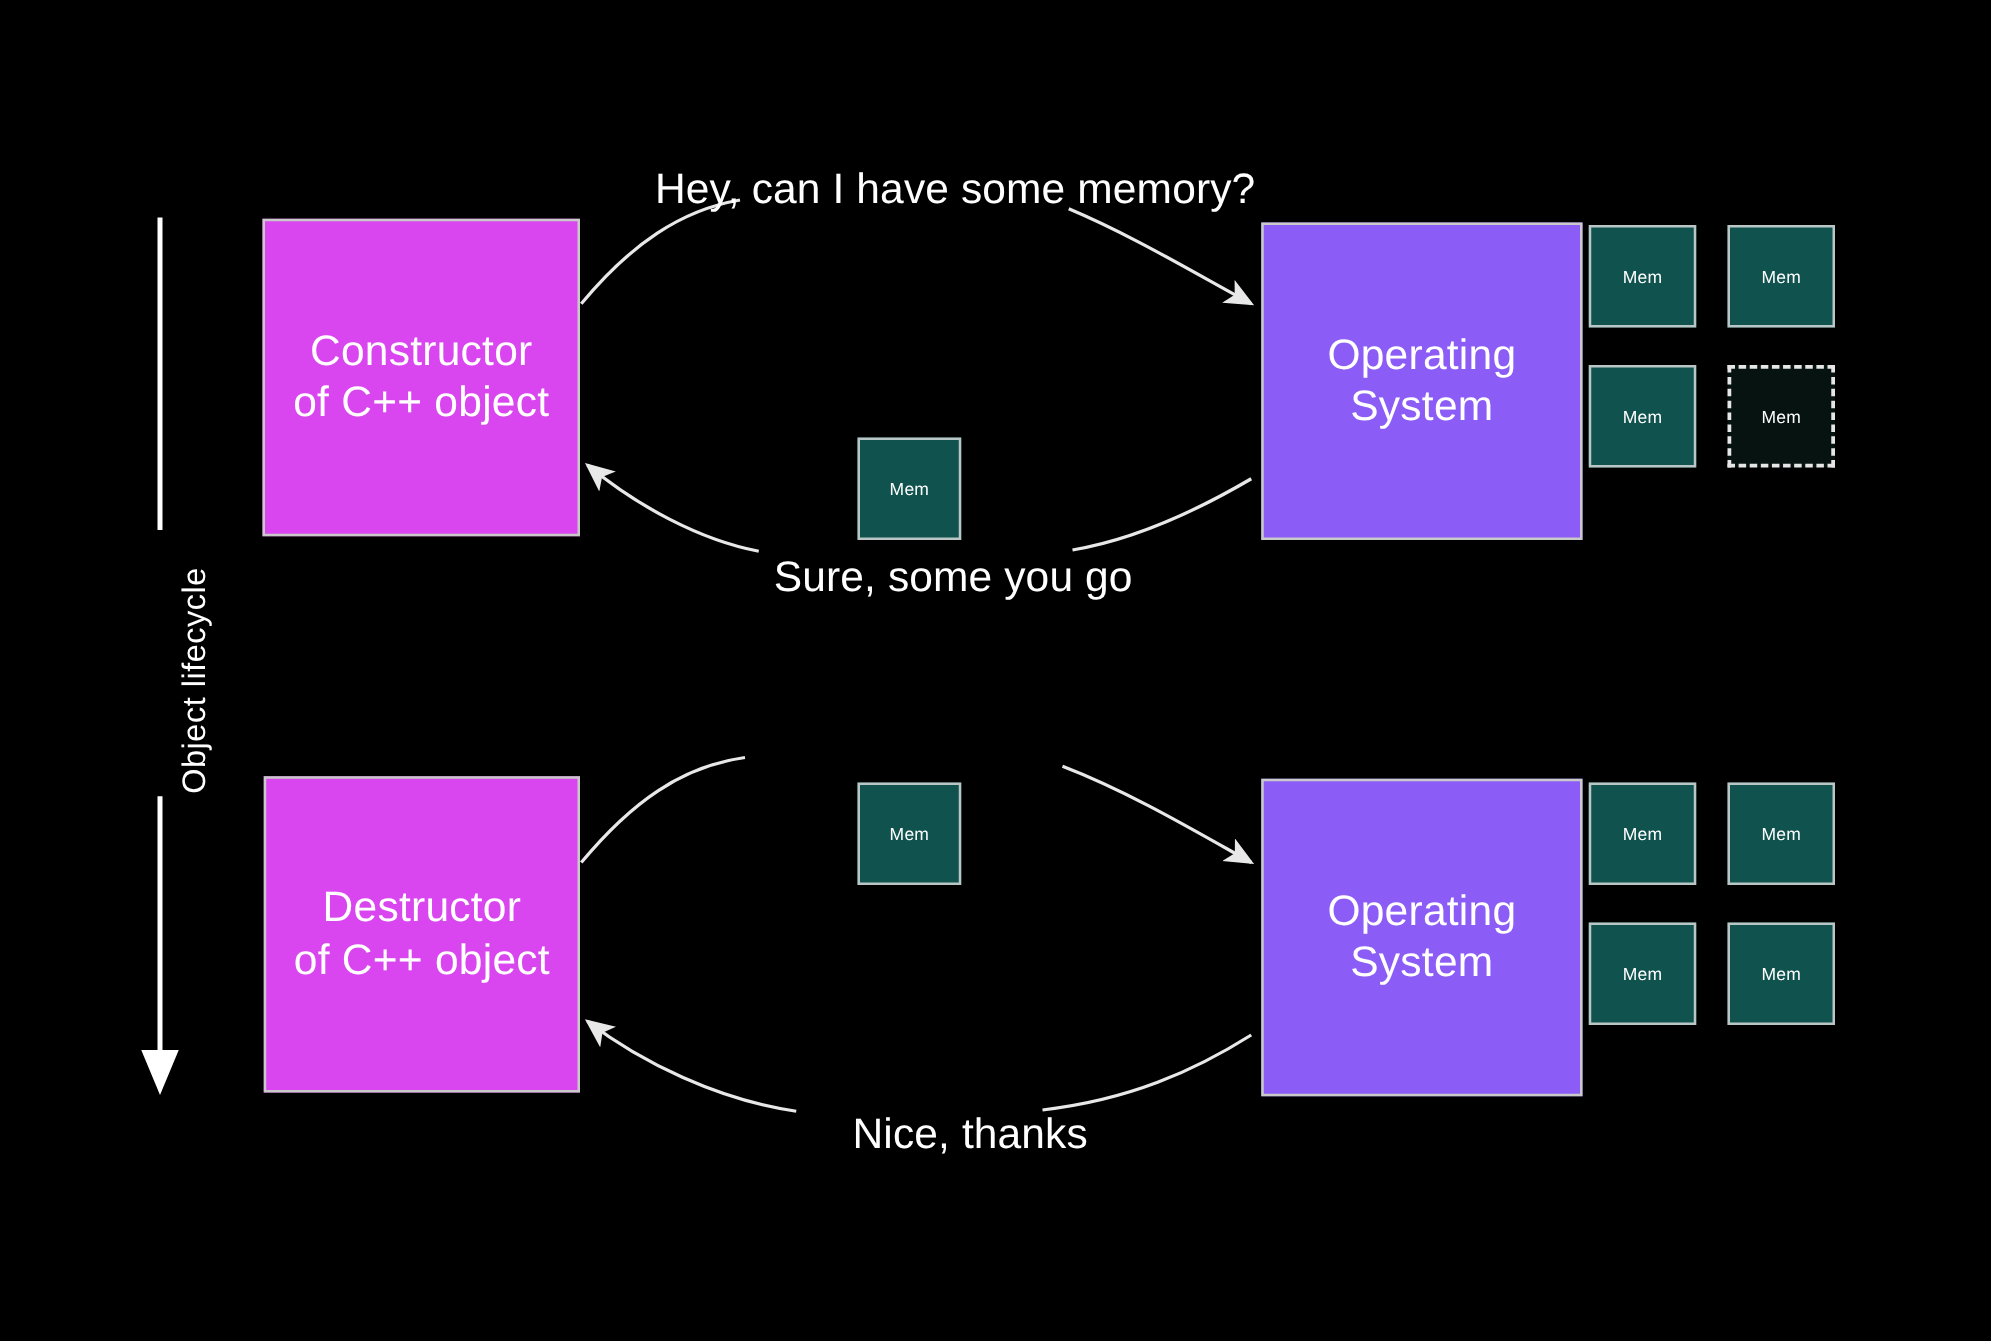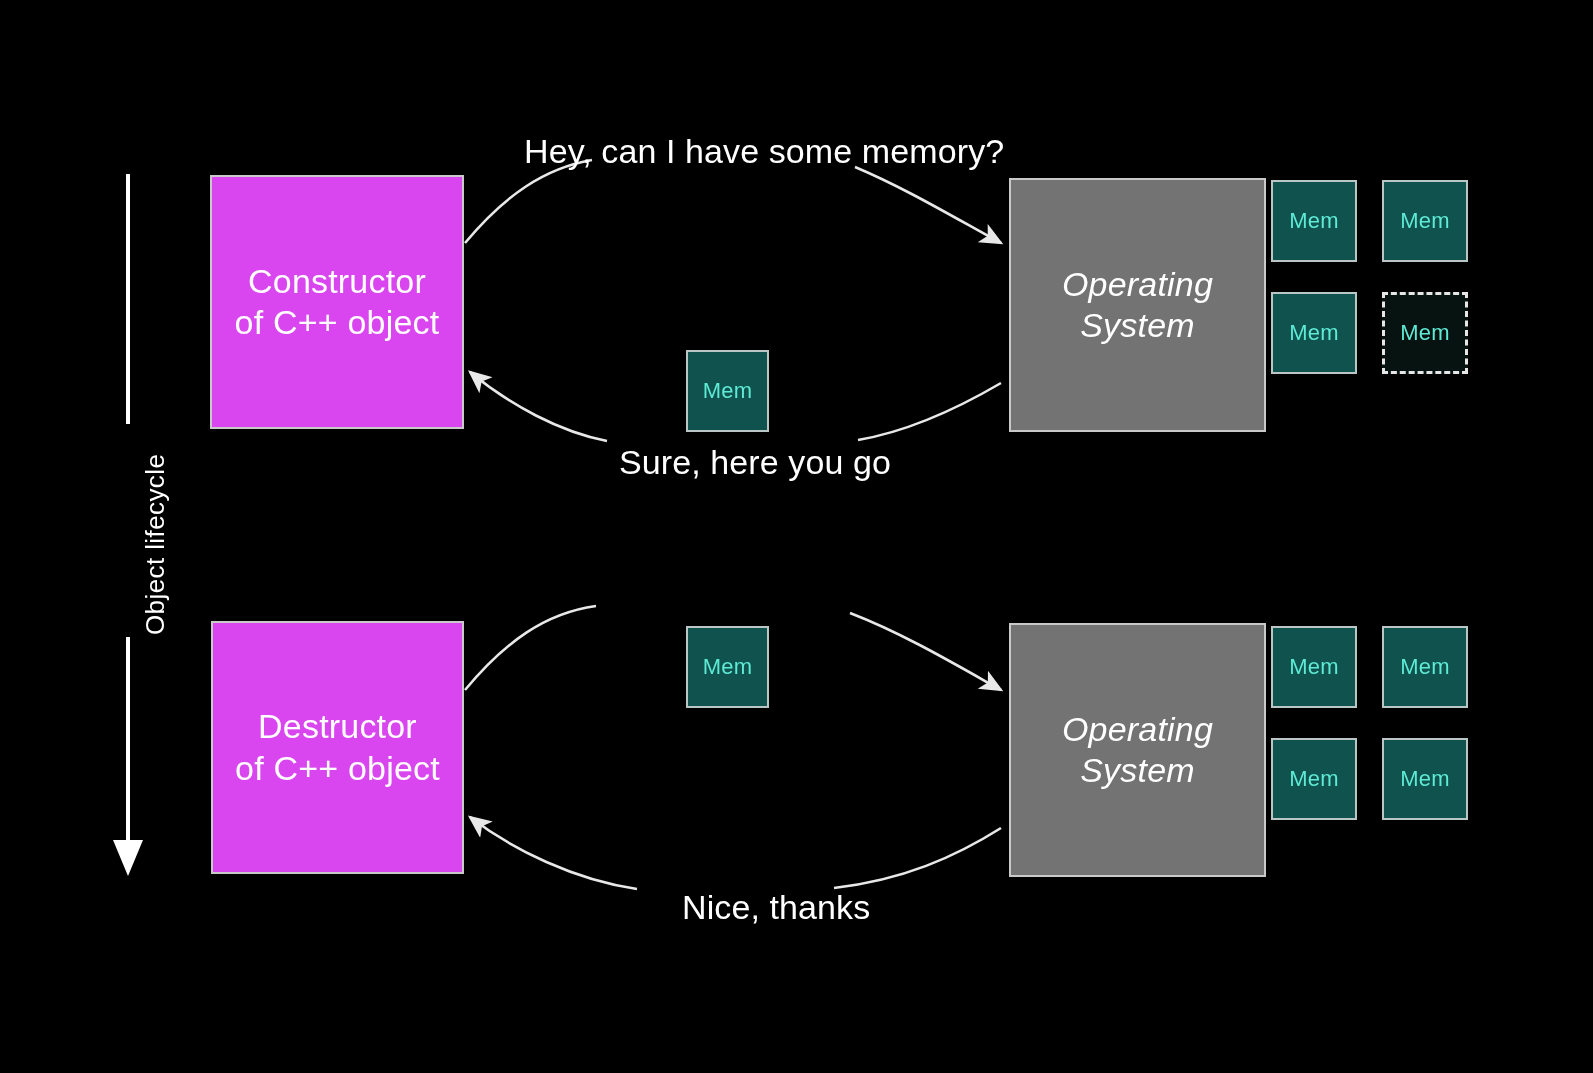--- a/index.html
+++ b/index.html
@@ -13,28 +13,28 @@
   svg#wires{position:absolute;left:0;top:0;width:1593px;height:1073px;pointer-events:none;}
 
   .node{position:absolute;box-sizing:border-box;display:flex;align-items:center;justify-content:center;text-align:center;}
 
   .bigbox{
     border:2px solid #c9c9c9;
     font-size:34px;line-height:1.22;font-weight:400;letter-spacing:.2px;
     color:#ffffff;
   }
   .proc{background:#d946ef;}
-  .os{background:#737373;font-style:italic;}
+  .os{background:#8b5cf6;}
 
   .memblk{
     box-sizing:border-box;
     background:#0f524e;
     border:2px solid #b9c6c5;
     display:flex;align-items:center;justify-content:center;
-    font-size:22px;color:#5eead4;letter-spacing:.2px;
+    font-size:14px;color:#ffffff;letter-spacing:.2px;
   }
   .memblk.freed{
     background:#071311;
     border:3px dashed #e6e6e6;
   }
 
   .caption{
     position:absolute;white-space:nowrap;
     font-size:34px;color:#ffffff;letter-spacing:.1px;
   }
@@ -88,21 +88,21 @@
 
   <div class="node bigbox os" style="left:1009px;top:178px;width:257px;height:254px;">
     <div>
       <div>Operating</div>
       <div>System</div>
     </div>
   </div>
 
   <div class="caption" style="left:524px;top:132px;">Hey, can I have some memory?</div>
 
-  <div class="caption" style="left:619px;top:443px;">Sure, here you go</div>
+  <div class="caption" style="left:619px;top:443px;">Sure, some you go</div>
 
   <div class="memblk" style="position:absolute;left:686px;top:350px;width:83px;height:82px;">
     <span>Mem</span>
   </div>
 
   <div class="memblk" style="position:absolute;left:1271px;top:180px;width:86px;height:82px;">
     <span>Mem</span>
   </div>
   <div class="memblk" style="position:absolute;left:1382px;top:180px;width:86px;height:82px;">
     <span>Mem</span>

